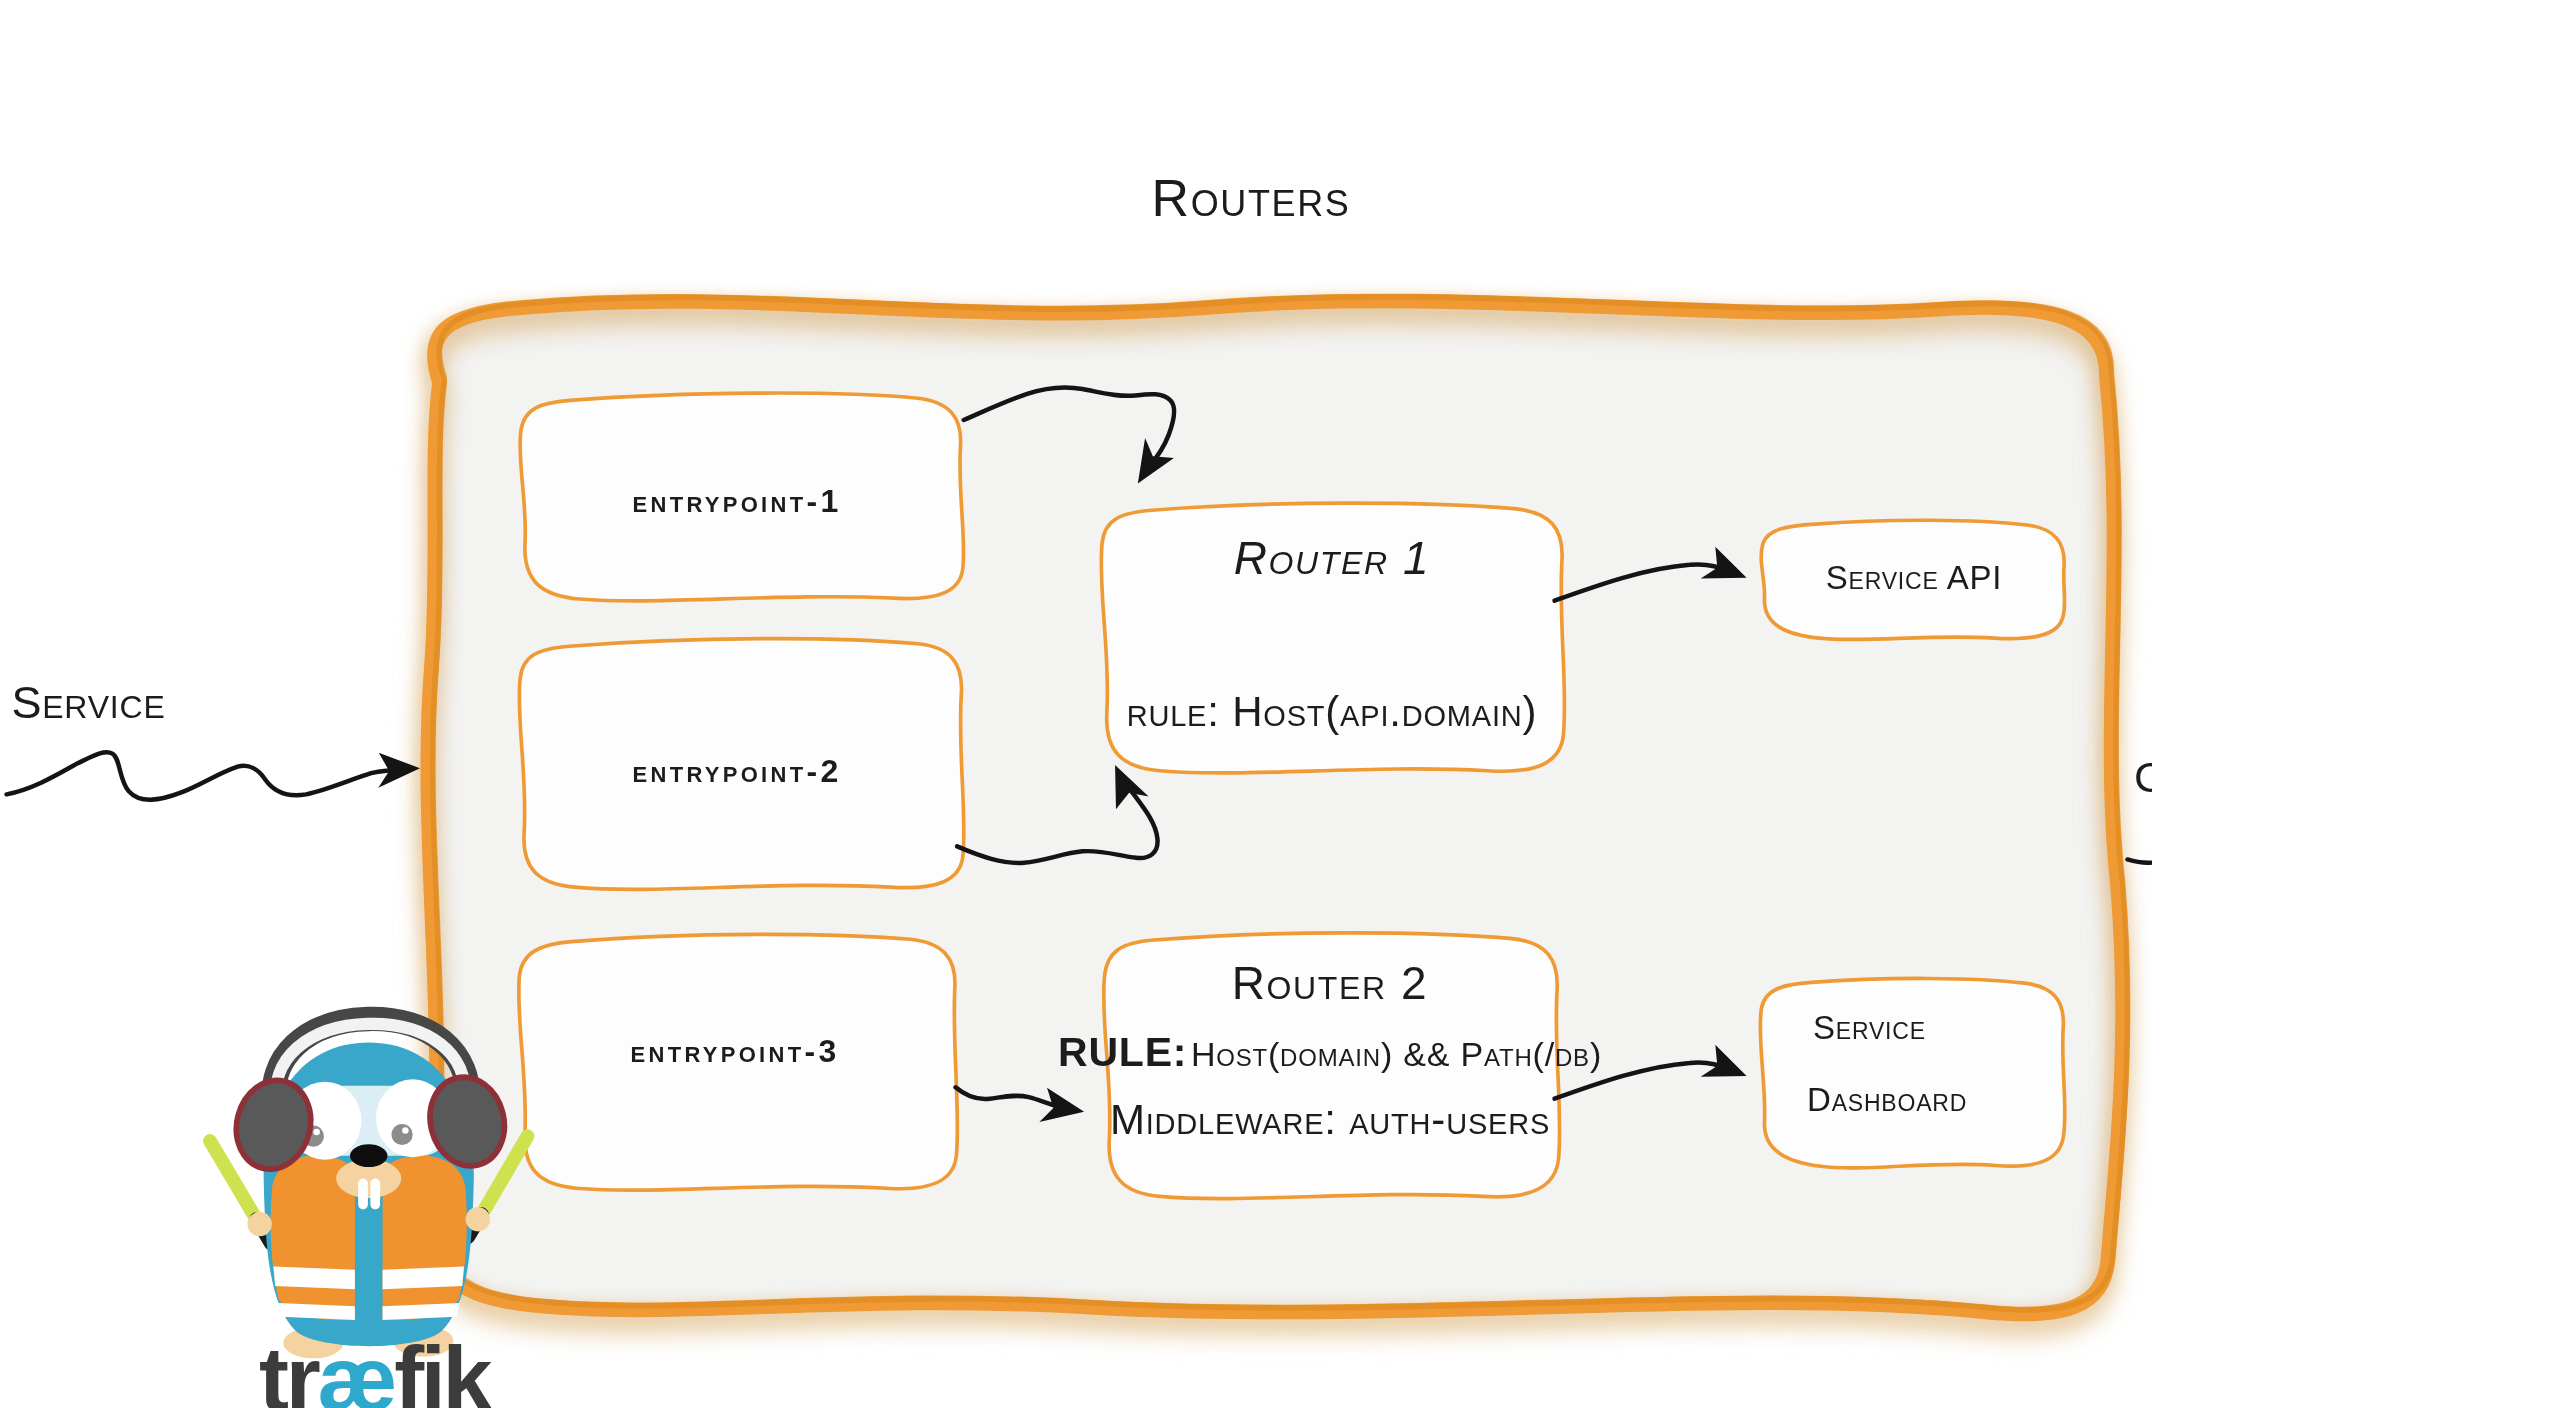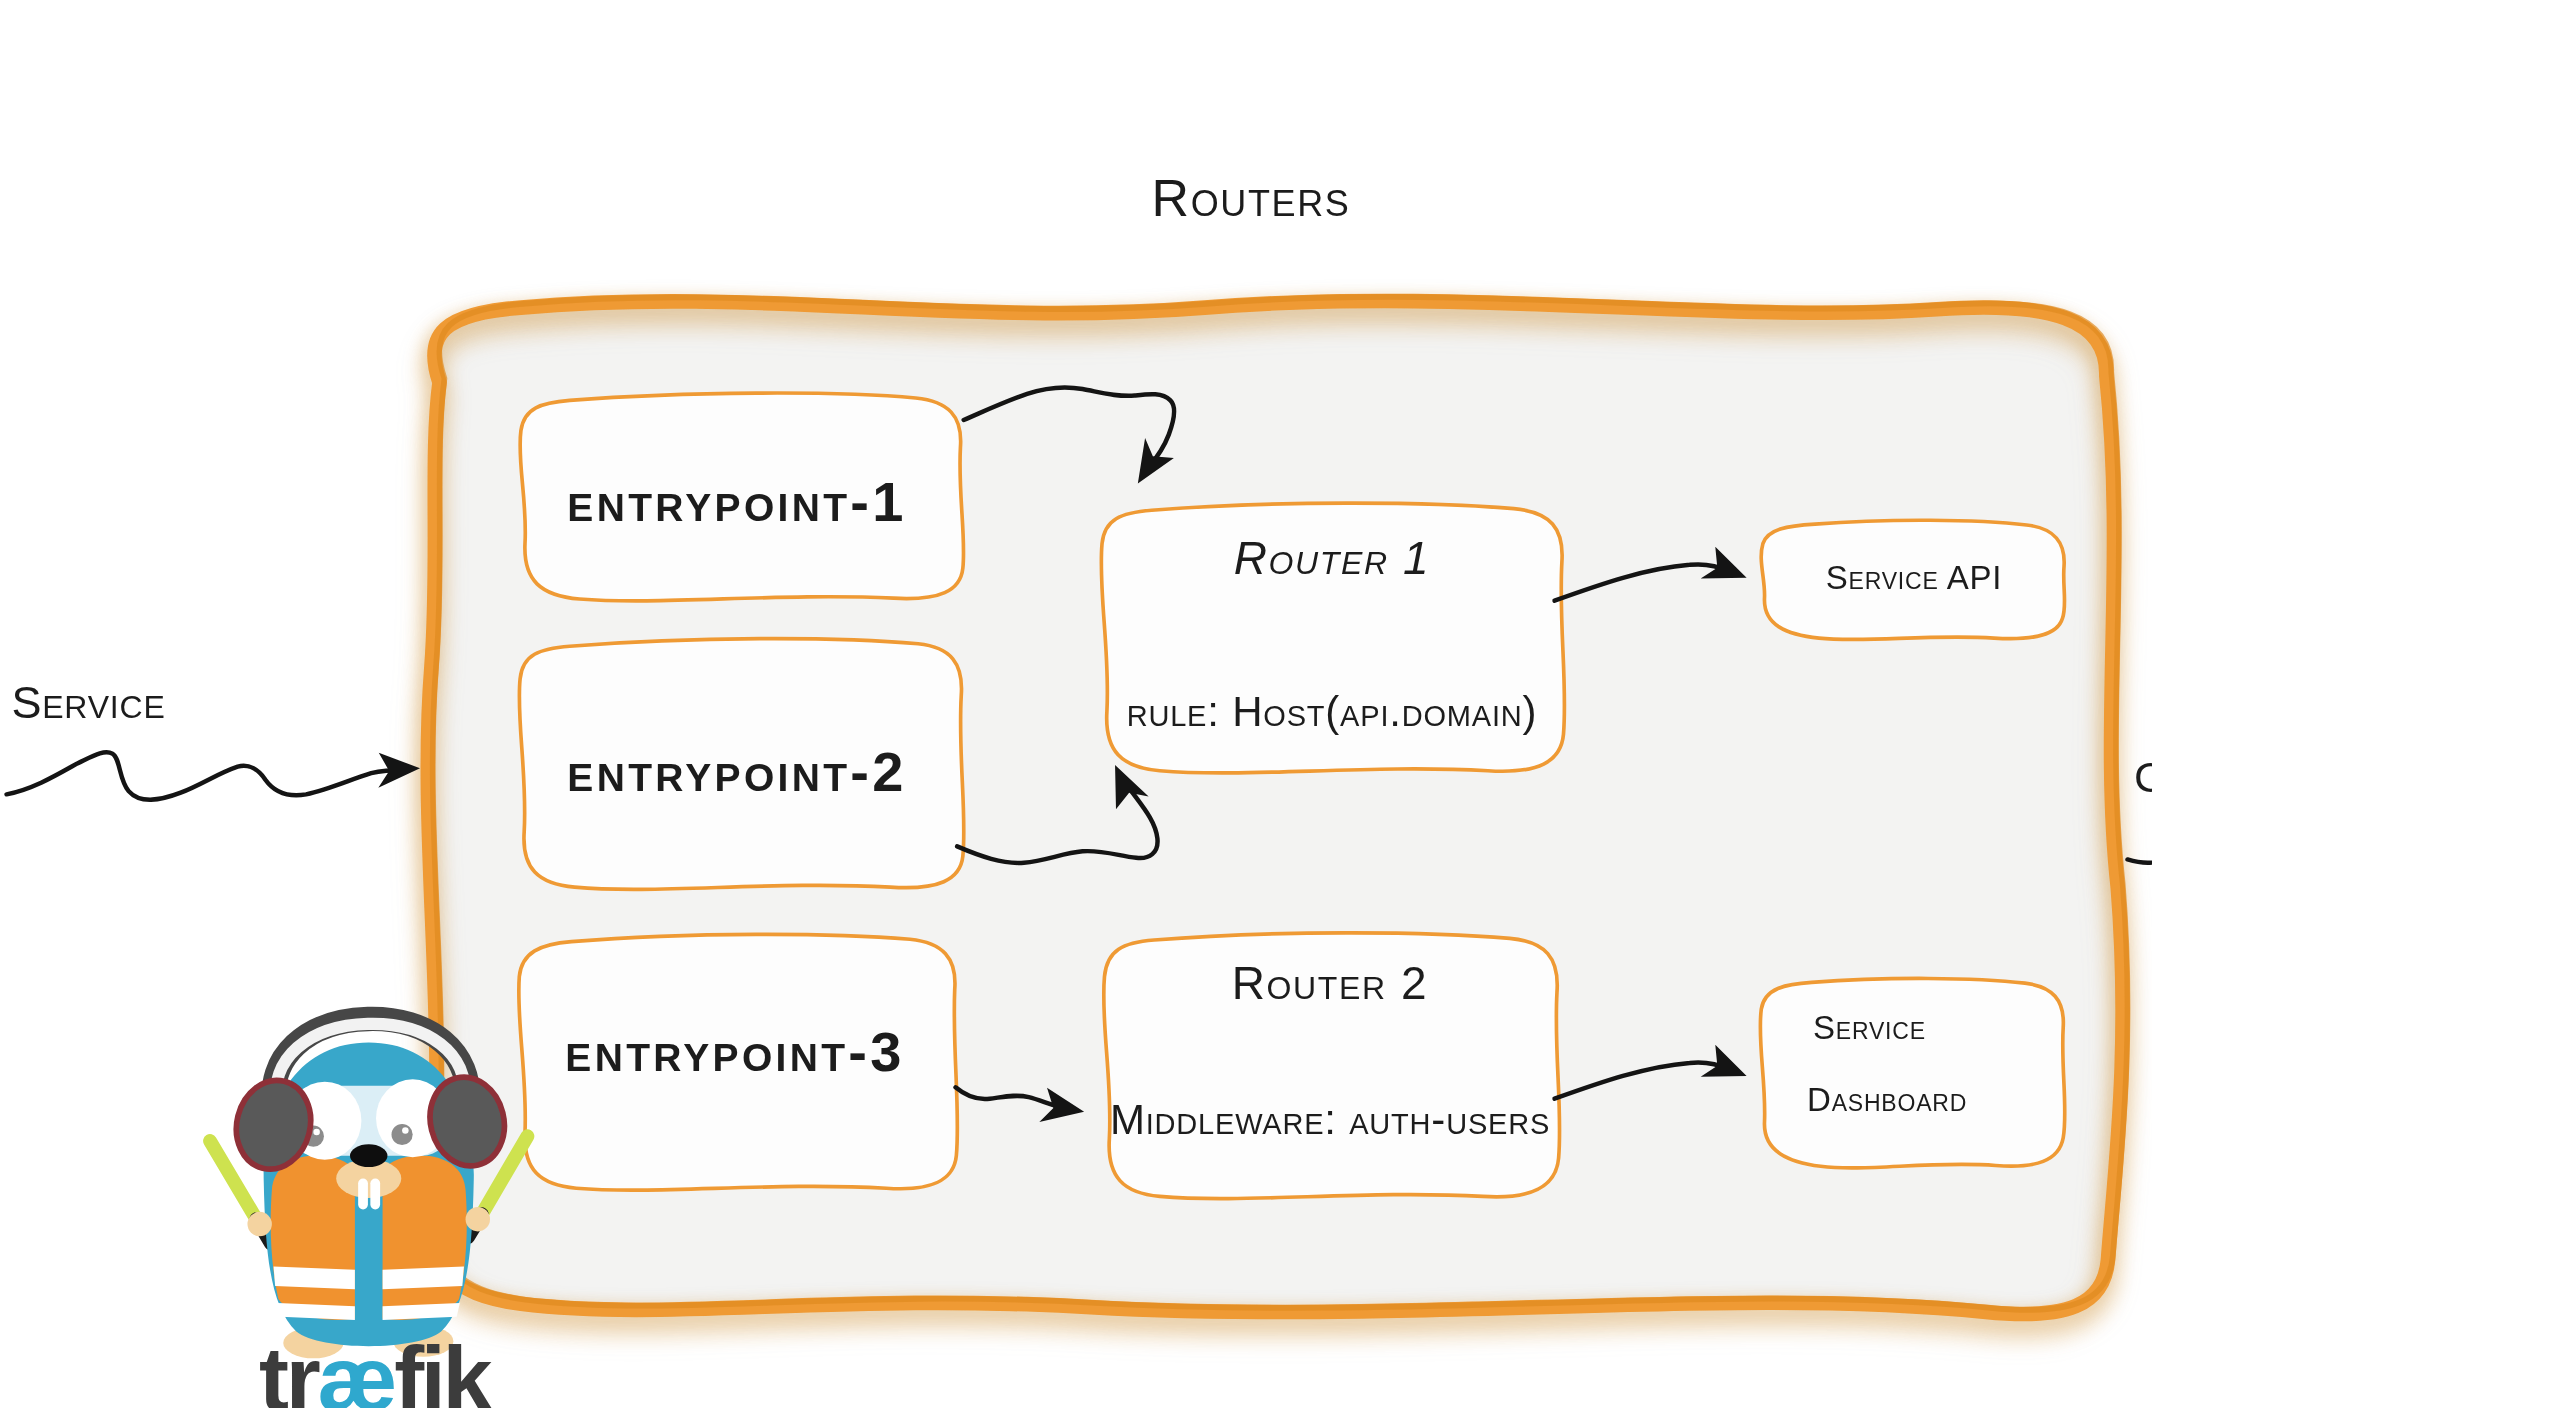--- a/index.html
+++ b/index.html
@@ -4,21 +4,21 @@
 <style>
   html,body{margin:0;padding:0;background:#ffffff;}
   .canvas{position:relative;width:2152px;height:1408px;background:#ffffff;overflow:hidden;
           font-family:"Liberation Sans",sans-serif;}
   .diagram-svg{position:absolute;left:0;top:0;}
   .hand{position:absolute;font-variant:small-caps;color:#1c1c1c;white-space:nowrap;
         font-family:"Liberation Sans",sans-serif;}
   .centered{transform:translate(-50%,-50%);text-align:center;}
   .hcent{transform:translateX(-50%);text-align:center;}
   .title{font-size:52px;letter-spacing:1.6px;font-weight:400;}
-  .ep-label{font-size:56px;font-weight:700;letter-spacing:3.3px;}
+  .ep-label{font-size:32px;font-weight:700;letter-spacing:3.3px;}
   .router-title{font-size:46px;letter-spacing:1.6px;}
   .rule-line{font-size:42px;letter-spacing:0.8px;}
   .rule-label-big{font-size:41px;font-weight:700;letter-spacing:0.8px;}
   .rule-value-small{font-size:34px;letter-spacing:0.8px;}
   .mw-line{font-size:42px;letter-spacing:0.8px;}
   .service-label{font-size:33px;letter-spacing:0.8px;}
   .side-label{font-size:45px;letter-spacing:0.8px;}
   .panel-stroke{filter:drop-shadow(0 16px 14px rgba(205,145,55,0.50)) drop-shadow(-5px 4px 9px rgba(205,145,55,0.30));}
   .wordmark{position:absolute;left:259px;top:1328px;font-size:90px;font-weight:700;
             letter-spacing:-3.3px;color:#3c3c3c;font-family:"Liberation Sans",sans-serif;}
@@ -176,20 +176,24 @@
   <div class="hand side-label" style="left:2134px;top:753px;font-size:43px;">Calls the matching server</div>
 
   <div class="hand ep-label centered" style="left:737px;top:501px;">entrypoint-1</div>
   <div class="hand ep-label centered" style="left:737px;top:771px;">entrypoint-2</div>
   <div class="hand ep-label centered" style="left:735px;top:1051px;">entrypoint-3</div>
 
   <div class="hand router-title centered" style="left:1332px;top:558px;font-style:italic;">Router 1</div>
   <div class="hand rule-line centered" style="left:1332px;top:669px;margin-top:43px;">rule: Host(api.domain)</div>
 
   <div class="hand router-title centered" style="left:1330px;top:983px;">Router 2</div>
+  <div class="hand centered" style="left:1330px;top:1052px;">
+    <span class="rule-label-big">RULE:</span>
+    <span class="rule-value-small">Host(domain) &amp;&amp; Path(/db)</span>
+  </div>
   <div class="hand mw-line centered" style="left:1330px;top:1120px;">Middleware: auth-users</div>
 
   <div class="hand service-label centered" style="left:1914px;top:578px;">Service API</div>
 
   <div class="hand service-label" style="left:1813px;top:1009px;">Service</div>
   <div class="hand service-label" style="left:1807px;top:1081px;">Dashboard</div>
 
   <div class="wordmark">
     <span>tr</span><span class="ae">æ</span><span>fik</span>
   </div>

